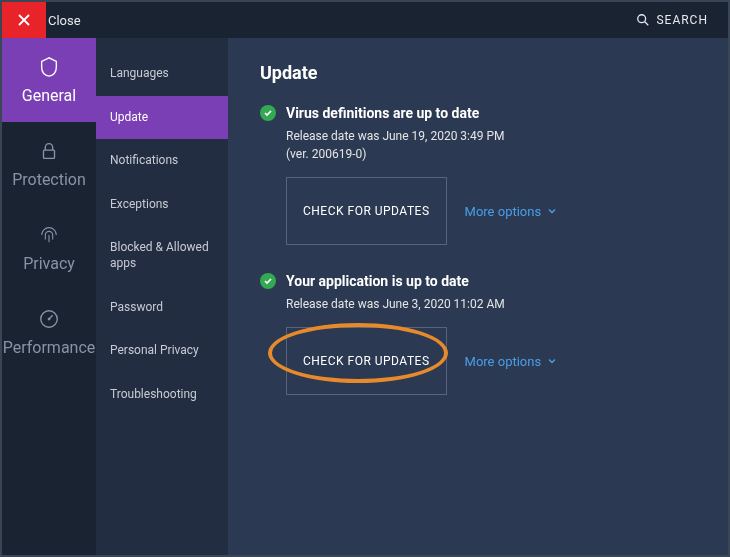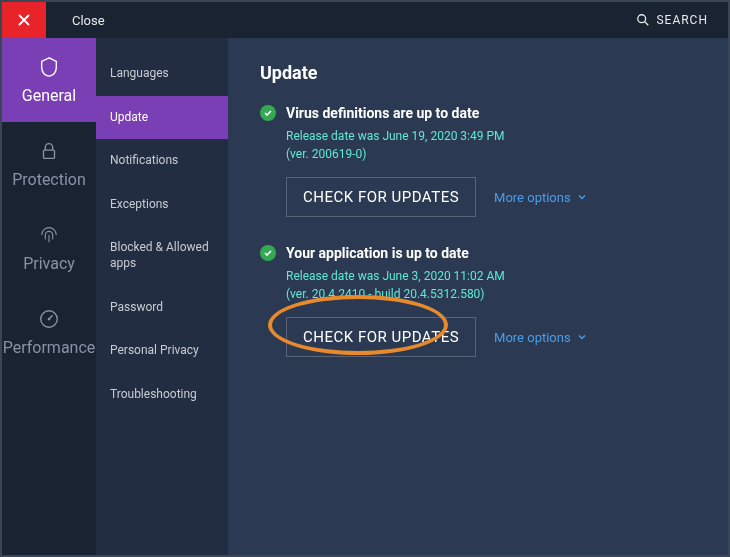--- a/index.html
+++ b/index.html
@@ -1,43 +1,43 @@
 <!DOCTYPE html>
 <html><head>
 <meta charset="utf-8">
 <style>
 * { margin: 0; padding: 0; box-sizing: border-box; font-family: -apple-system, BlinkMacSystemFont, "Segoe UI", Roboto, sans-serif; }
 body { background: #1a2332; width: 730px; height: 557px; overflow: hidden; border: 2px solid #3a4556; }
 .topbar { height: 36px; display: flex; align-items: center; background: #1a2332; }
 .close-btn { width: 44px; height: 36px; background: #e8232a; display: flex; align-items: center; justify-content: center; cursor: pointer; }
 .close-btn svg { width: 12px; height: 12px; }
-.close-label { color: #e8e9eb; font-size: 13px; margin-left: 26px; }
+.close-label { color: #e8e9eb; font-size: 13px; margin-left: 2px; }
 .topbar-spacer { flex: 1; }
 .search { display: flex; align-items: center; margin-right: 20px; cursor: pointer; color: #e8e9eb; }
 .search svg { width: 14px; height: 14px; margin-right: 6px; }
 .search-label { font-size: 12px; letter-spacing: 1px; }
 .main { display: flex; height: calc(100% - 36px); }
 .leftbar { width: 94px; background: #1a2332; display: flex; flex-direction: column; }
 .leftbar-item { height: 84px; display: flex; flex-direction: column; align-items: center; justify-content: center; cursor: pointer; color: #8a92a5; }
 .leftbar-item.active { background: #7b3fb5; color: #fff; }
 .leftbar-item svg { width: 22px; height: 22px; margin-bottom: 8px; }
 .leftbar-item .label { font-size: 16px; }
 .subnav { width: 132px; background: #222d41; display: flex; flex-direction: column; padding-top: 14px; }
 .subnav-item { padding: 14px 14px; font-size: 12px; color: #c8cbd4; cursor: pointer; line-height: 1.3; }
 .subnav-item.active { background: #7b3fb5; color: #fff; }
 .content { flex: 1; background: #2b3a52; padding: 24px 32px; overflow: auto; }
 .page-title { color: #fff; font-size: 18px; font-weight: 700; margin-bottom: 22px; }
 .section { margin-bottom: 28px; position: relative; }
 .section-header { display: flex; margin-bottom: 6px; }
 .check-icon { width: 16px; height: 16px; border-radius: 50%; background: #34a853; display: flex; align-items: center; justify-content: center; margin-right: 10px; flex-shrink: 0; }
 .check-icon svg { width: 10px; height: 10px; }
 .section-title { color: #fff; font-size: 14px; font-weight: 700; }
-.section-sub { color: #5eead4; font-size: 12px; margin-left: 26px; line-height: 1.5; }
+.section-sub { color: #e5e5e5; font-size: 12px; margin-left: 26px; line-height: 1.5; }
 .section-actions { margin-left: 26px; margin-top: 14px; display: flex; align-items: center; }
-.update-btn { border: 1px solid #5a6478; background: transparent; color: #fff; font-size: 15px; letter-spacing: 0.5px; padding: 10px 16px; cursor: pointer; margin-right: 18px; }
+.update-btn { border: 1px solid #5a6478; background: transparent; color: #fff; font-size: 12px; letter-spacing: 0.5px; padding: 26px 16px; cursor: pointer; margin-right: 18px; }
 .more-link { color: #4a9de8; font-size: 13px; cursor: pointer; display: flex; align-items: center; }
 .more-link svg { width: 10px; height: 10px; margin-left: 6px; }
 .highlight-ring { position: absolute; border: 4px solid #e88a2c; border-radius: 50%; width: 180px; height: 60px; left: 8px; top: 50px; pointer-events: none; }
 </style>
 </head>
 <body>
 
 <div class="topbar">
   <div class="close-btn">
     <svg viewBox="0 0 12 12">
@@ -125,21 +125,20 @@
     <div class="section">
       <div class="section-header">
         <span class="check-icon">
           <svg viewBox="0 0 10 10">
               <path d="M2 5 L4 7 L8 3" stroke="#fff" stroke-width="1.6" fill="none"></path>
             </svg>
         </span>
         <span class="section-title">Your application is up to date</span>
       </div>
       <div class="section-sub">Release date was June 3, 2020 11:02 AM</div>
-      <div class="section-sub">(ver. 20.4.2410 - build 20.4.5312.580)</div>
       <div class="section-actions">
         <button class="update-btn">CHECK FOR UPDATES</button>
         <span class="more-link">
           <span>More options</span>
           <svg viewBox="0 0 10 10">
               <path d="M2 3.5 L5 6.5 L8 3.5" stroke="#4a9de8" stroke-width="1.4" fill="none"></path>
             </svg>
         </span>
       </div>
       <div class="highlight-ring"></div>

